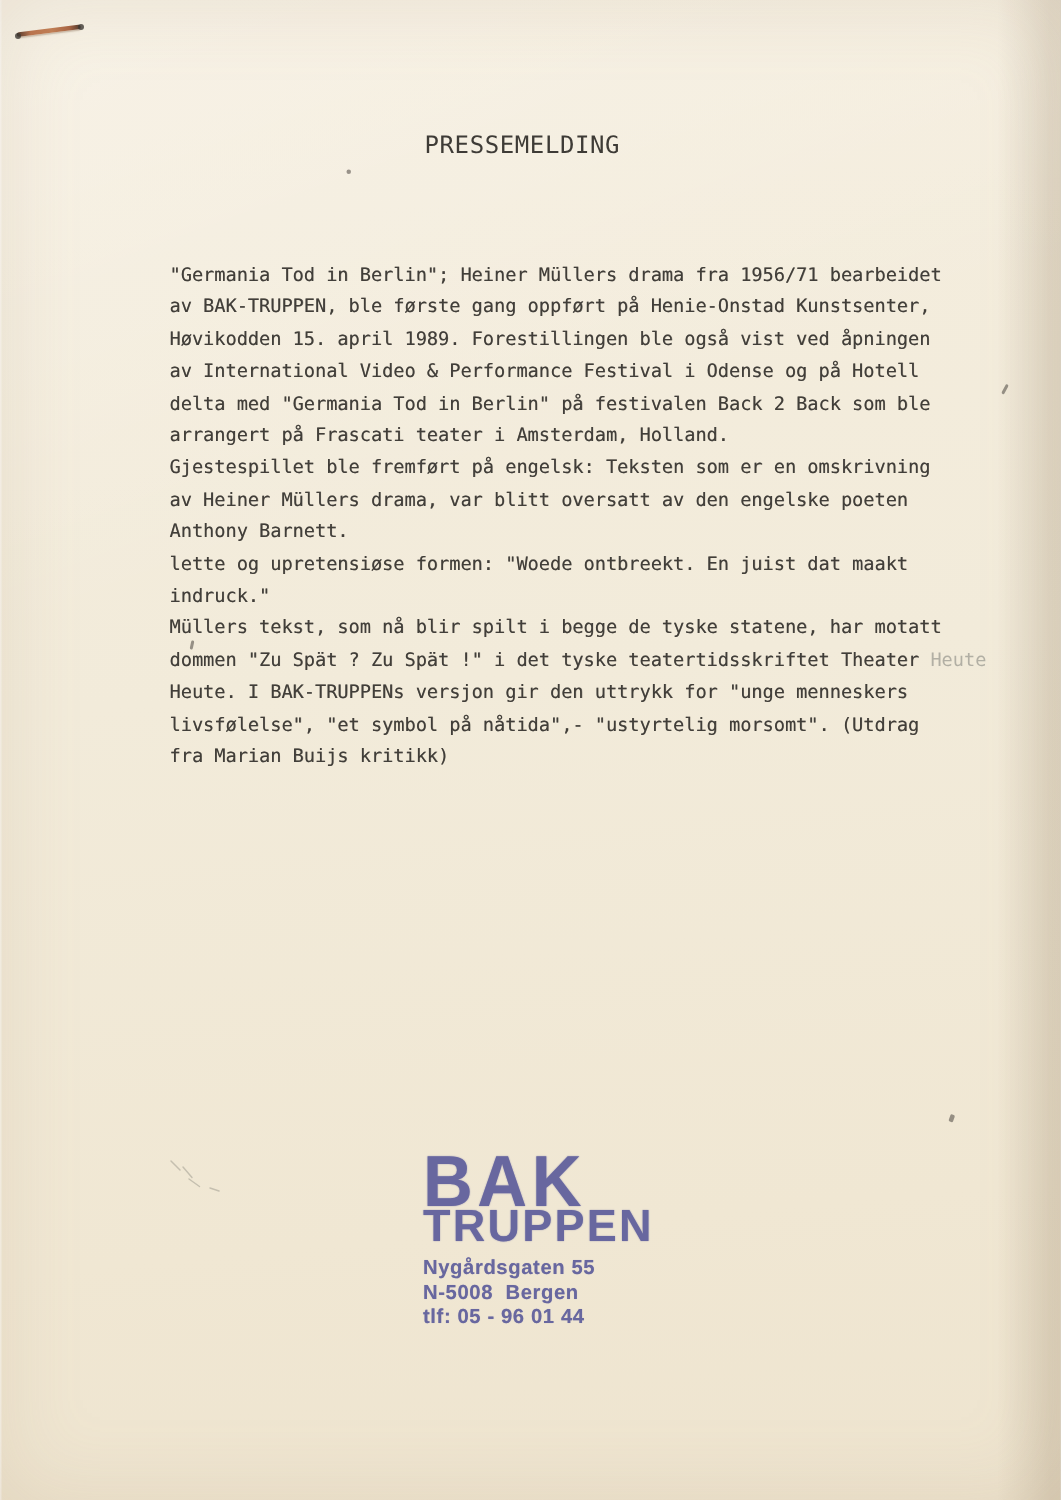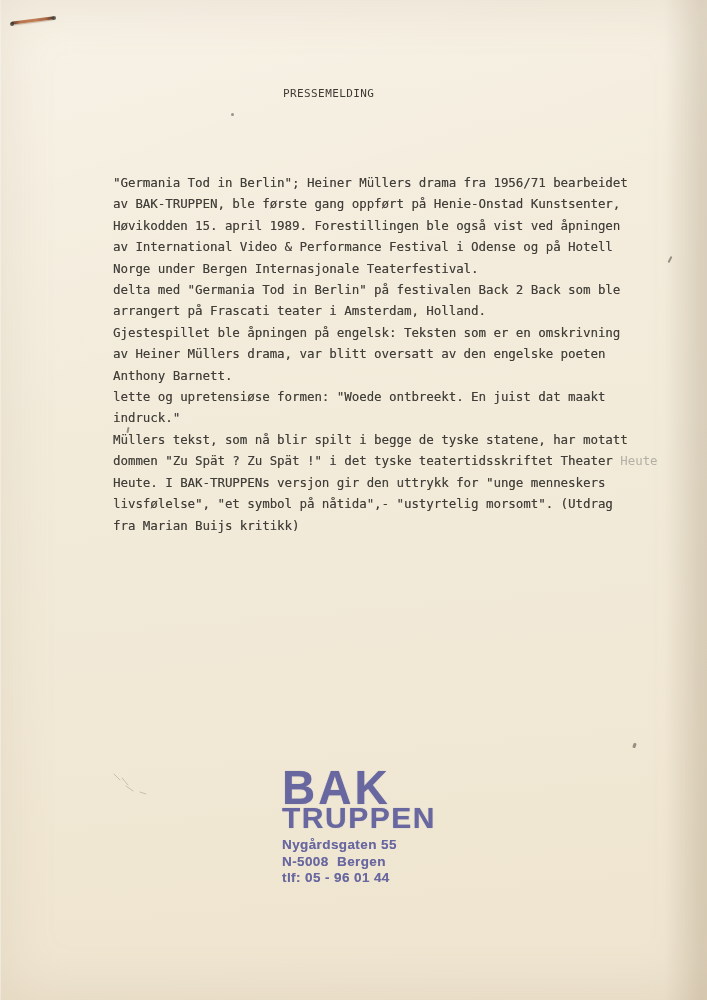--- a/index.html
+++ b/index.html
@@ -40,21 +40,21 @@
     background: #3d3a34;
     opacity: 0.8;
   }
   .staple-end.left  { left: 10px; top: 22px; }
   .staple-end.right { left: 52px; top: 16px; }
 
   .doc-title {
     position: absolute;
     left: 283px;
     top: 87px;
-    font-size: 11px;
+    font-size: 16px;
     letter-spacing: 0.4px;
     color: #3e3b36;
     white-space: pre;
   }
 
   .doc-body {
     position: absolute;
     left: 113px;
     top: 172px;
     width: 575px;
@@ -135,24 +135,23 @@
   <div class="staple-end left"></div>
   <div class="staple-end right"></div>
 
   <div class="doc-title">PRESSEMELDING</div>
 
   <div class="doc-body">
       <div class="line">"Germania Tod in Berlin"; Heiner Müllers drama fra 1956/71 bearbeidet</div>
       <div class="line">av BAK-TRUPPEN, ble første gang oppført på Henie-Onstad Kunstsenter,</div>
       <div class="line">Høvikodden 15. april 1989. Forestillingen ble også vist ved åpningen</div>
       <div class="line">av International Video &amp; Performance Festival i Odense og på Hotell</div>
-      <div class="line">Norge under Bergen Internasjonale Teaterfestival.</div>
       <div class="line">delta med "Germania Tod in Berlin" på festivalen Back 2 Back som ble</div>
       <div class="line">arrangert på Frascati teater i Amsterdam, Holland.</div>
-      <div class="line">Gjestespillet ble åpningen på engelsk: Teksten som er en omskrivning</div>
+      <div class="line">Gjestespillet ble fremført på engelsk: Teksten som er en omskrivning</div>
       <div class="line">av Heiner Müllers drama, var blitt oversatt av den engelske poeten</div>
       <div class="line">Anthony Barnett.</div>
       <div class="line">lette og upretensiøse formen: "Woede ontbreekt. En juist dat maakt</div>
       <div class="line">indruck."</div>
       <div class="line">Müllers tekst, som nå blir spilt i begge de tyske statene, har motatt</div>
       <div class="line">dommen "Zu Spät ? Zu Spät !" i det tyske teatertidsskriftet Theater<span class="ghost"> Heute</span></div>
       <div class="line">Heute. I BAK-TRUPPENs versjon gir den uttrykk for "unge menneskers</div>
       <div class="line">livsfølelse", "et symbol på nåtida",- "ustyrtelig morsomt". (Utdrag</div>
       <div class="line">fra Marian Buijs kritikk)</div>
     </div>

